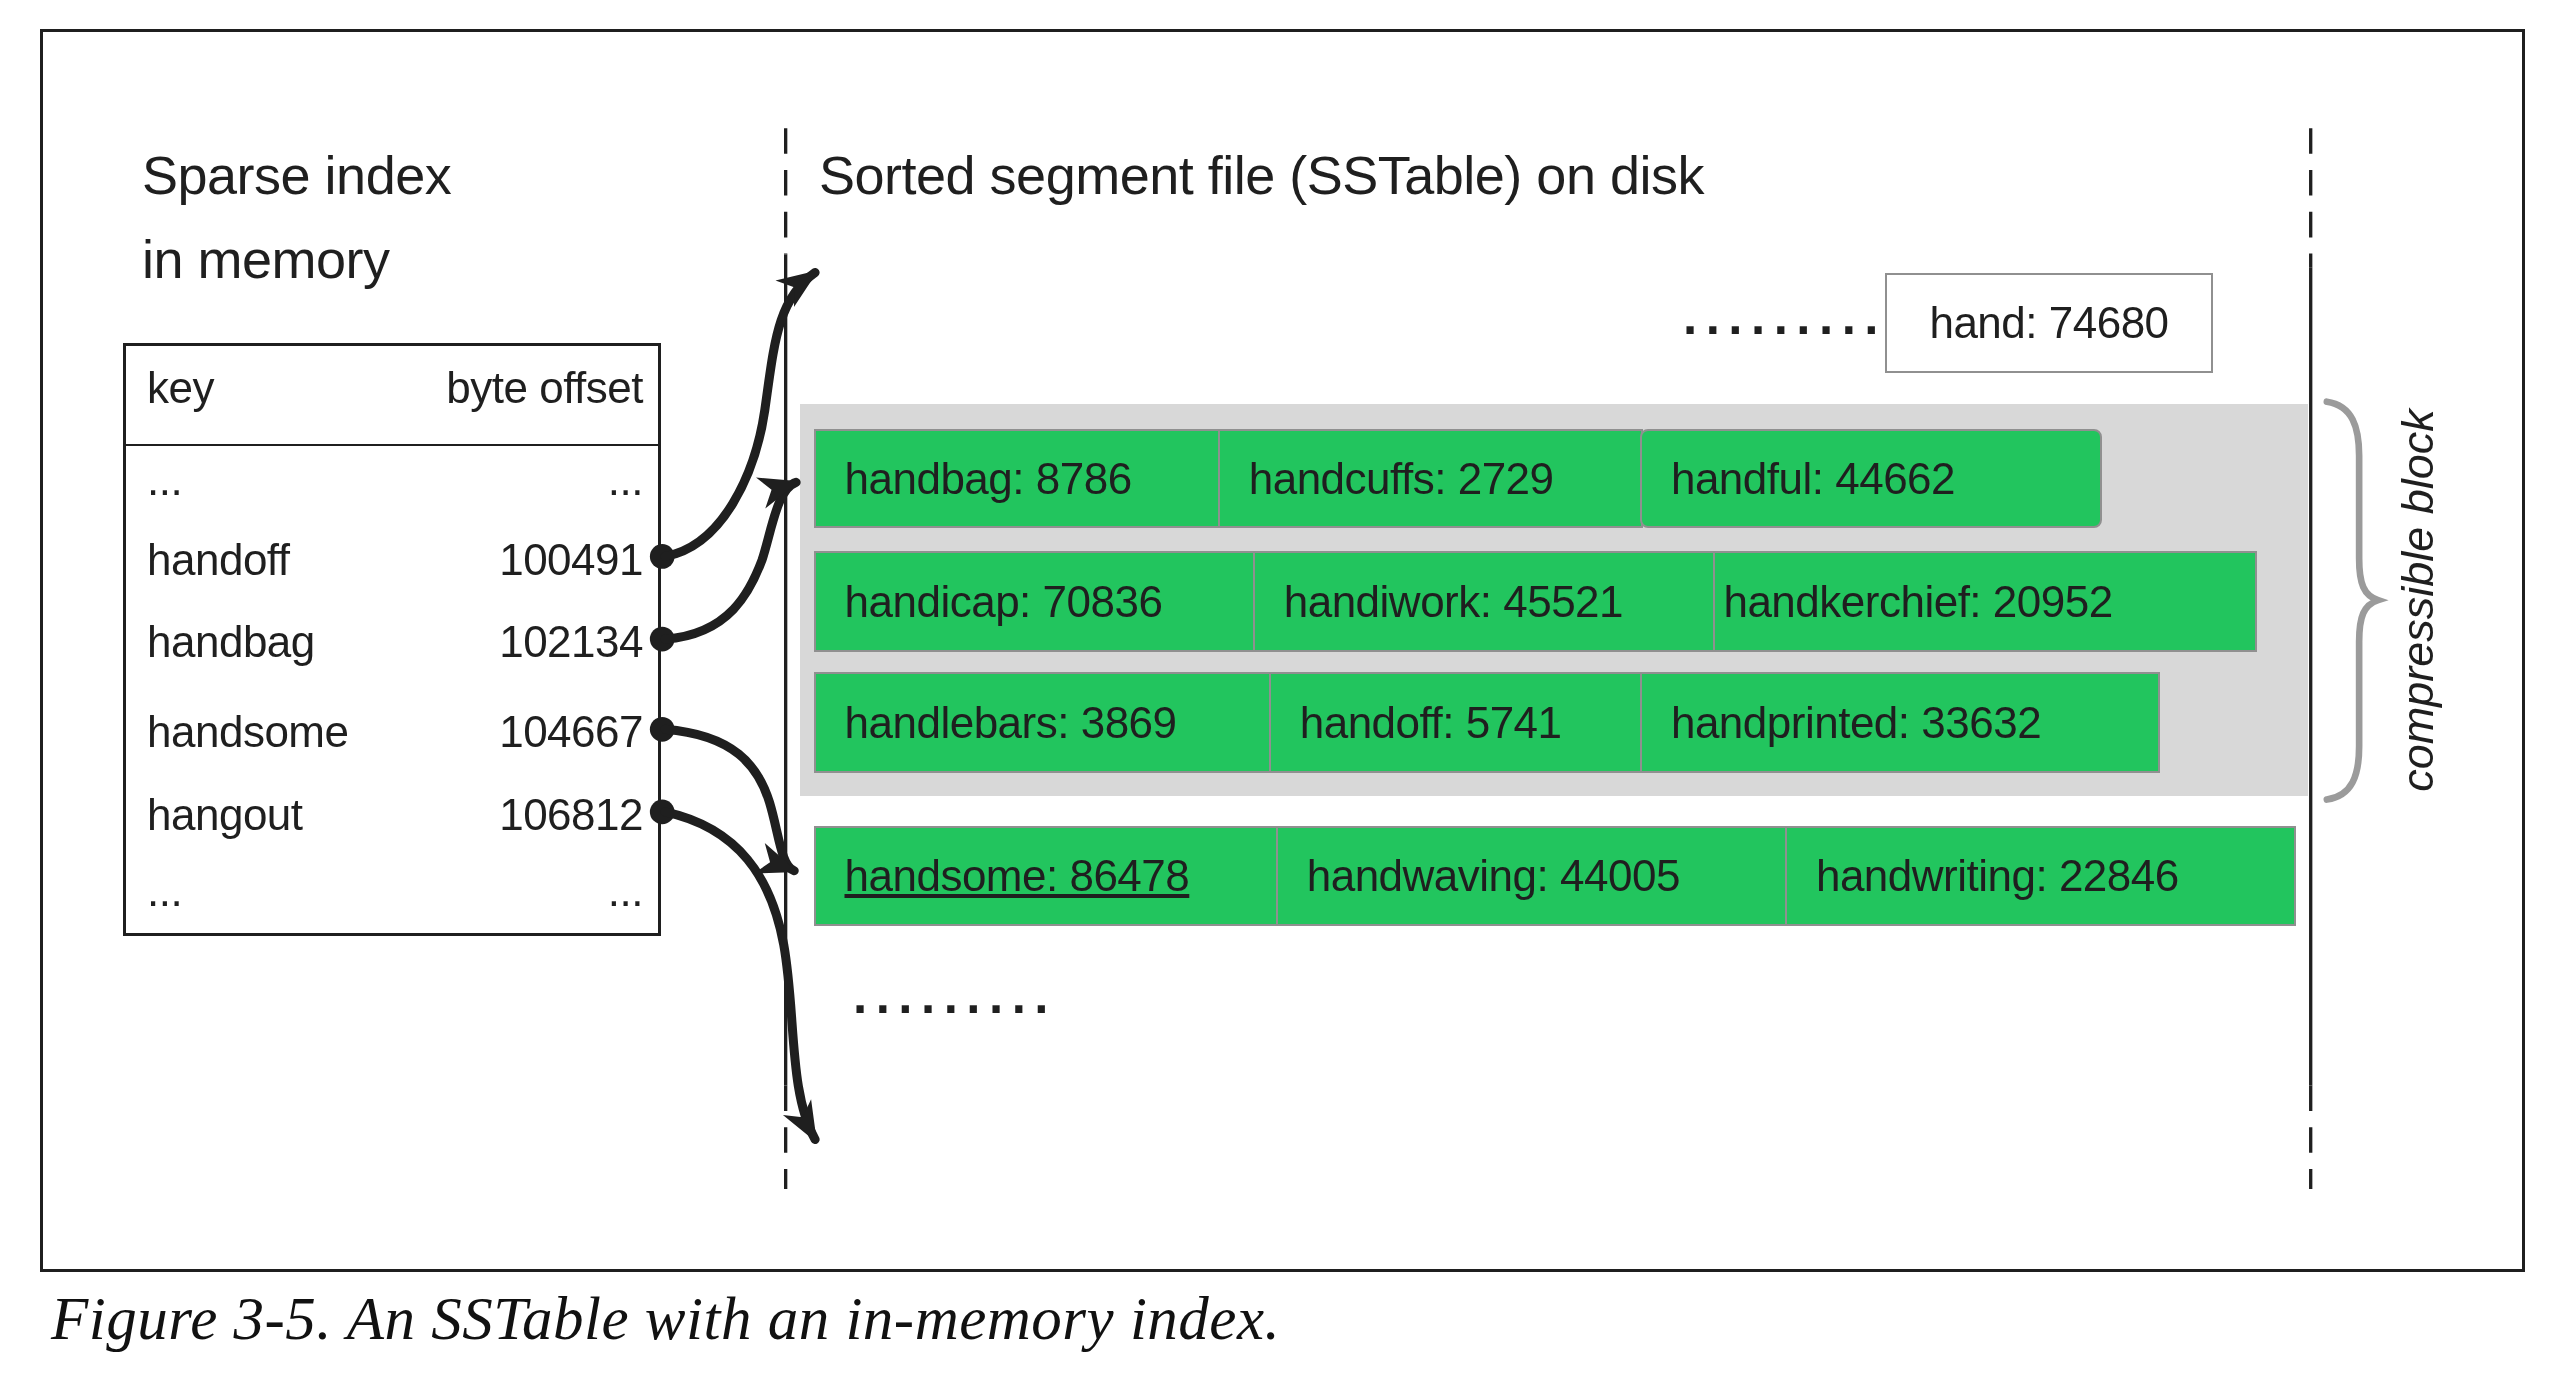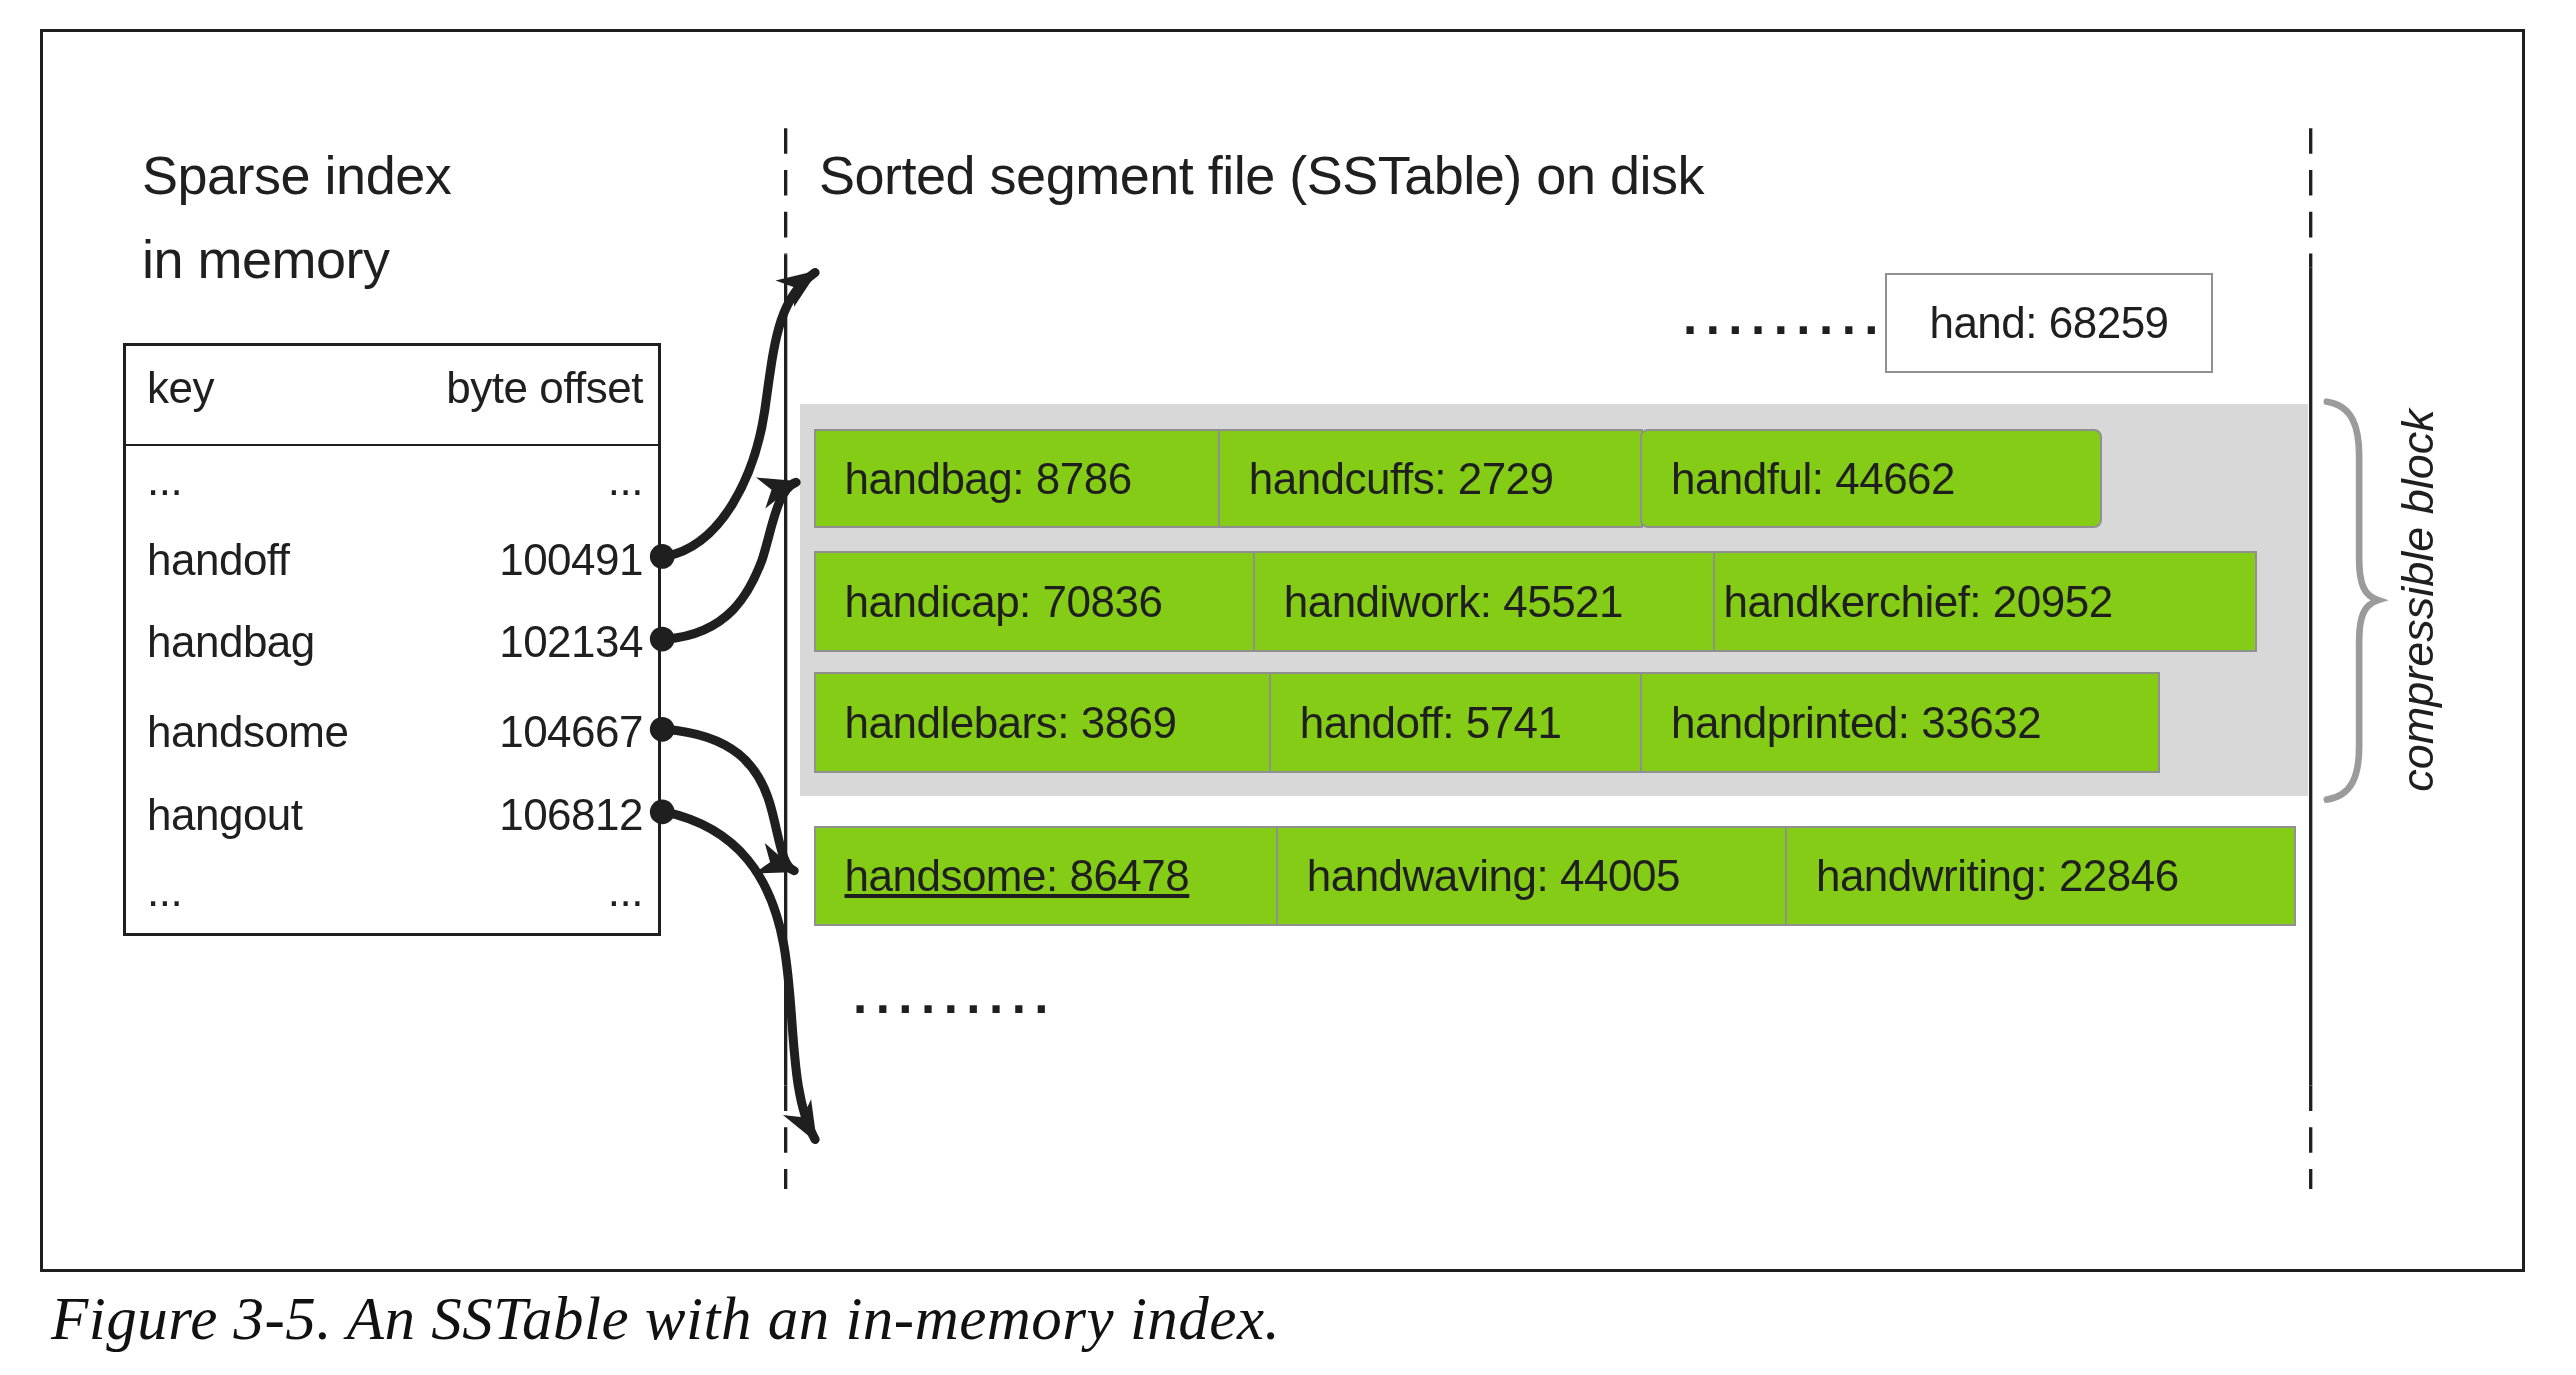--- a/index.html
+++ b/index.html
@@ -40,21 +40,21 @@
     border-bottom:2.8px solid var(--ink);
   }
   .cell{position:absolute;font-size:44px;letter-spacing:-0.5px;white-space:nowrap;}
   .cell.key{left:21px;}
   .cell.off{right:15px;text-align:right;}
   .vcent{height:68px;line-height:68px;}
 
   
   .seg-row{position:absolute;display:flex;}
   .seg-box{
-    height:100%;background:#84cc16;border:2.8px solid var(--box_border);
+    height:100%;background:#22c55e;border:2.8px solid var(--box_border);
     font-size:44px;letter-spacing:-0.5px;white-space:nowrap;
     display:flex;align-items:center;padding-left:28.5px;
   }
   .seg-box + .seg-box{margin-left:-2.8px;}
 
   .gray-block{
     left:800px;top:404px;width:1508px;height:392px;
     background:var(--block_bg);
   }
 
@@ -126,21 +126,21 @@
     <span class="cell key vcent" style="top:435px;">hangout</span>
     <span class="cell off vcent" style="top:435px;">106812</span>
   </div>
   <div>
     <span class="cell key vcent" style="top:511px;">...</span>
     <span class="cell off vcent" style="top:511px;">...</span>
   </div>
 </div>
 
 <div class="abs dots dots-top">.........</div>
-<div class="abs hand-box">hand: 68259</div>
+<div class="abs hand-box">hand: 74680</div>
 
 <div class="abs gray-block"></div>
 
 <div class="seg-row" style="left:814px;top:429px;height:99px;">
   <div class="seg-box" style="width:407px;">handbag: 8786</div>
   <div class="seg-box" style="width:425px;">handcuffs: 2729</div>
   <div class="seg-box" style="width:462px;border-radius:8px;">handful: 44662</div>
 </div>
 <div class="seg-row" style="left:814px;top:551px;height:101px;">
   <div class="seg-box" style="width:442px;">handicap: 70836</div>

